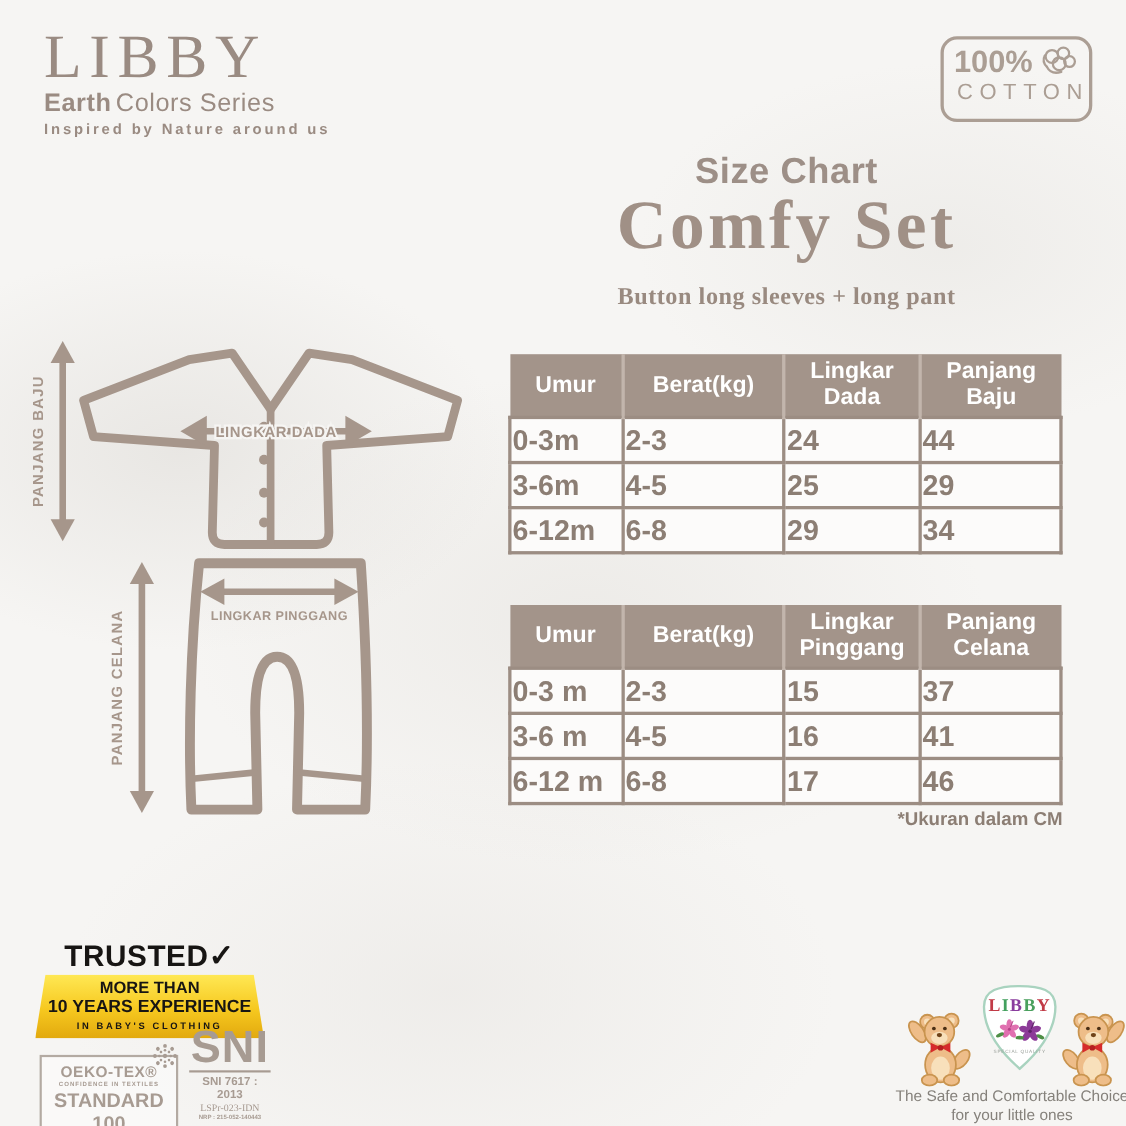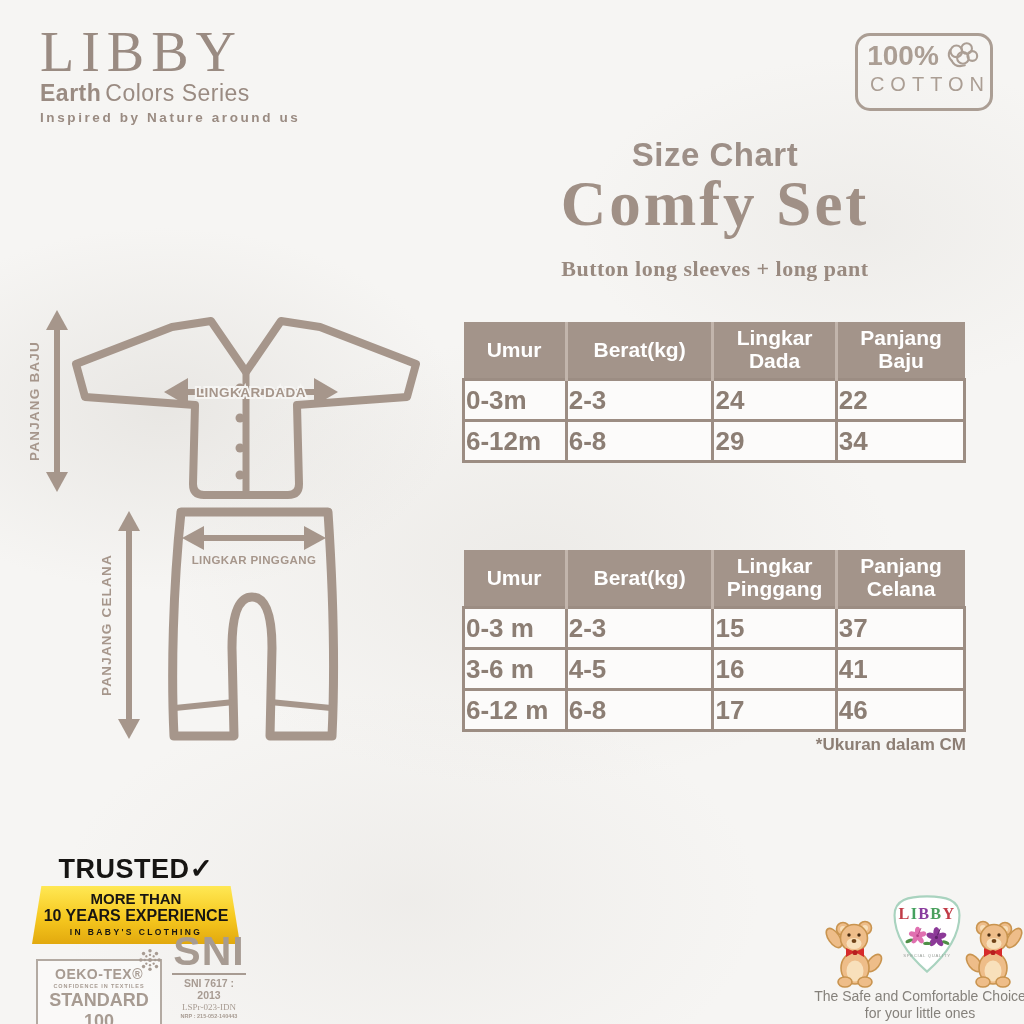--- a/index.html
+++ b/index.html
@@ -201,21 +201,27 @@
 Dada</th>
             <th>Panjang
 Baju</th>
           </tr>
         </thead>
       <tbody>
           <tr>
             <td>0-3m</td>
             <td>2-3</td>
             <td>24</td>
-            <td>22</td>
+            <td>44</td>
+          </tr>
+          <tr>
+            <td>3-6m</td>
+            <td>4-5</td>
+            <td>25</td>
+            <td>29</td>
           </tr>
           <tr>
             <td>6-12m</td>
             <td>6-8</td>
             <td>29</td>
             <td>34</td>
           </tr>
         </tbody>
     </table>
   </div>

